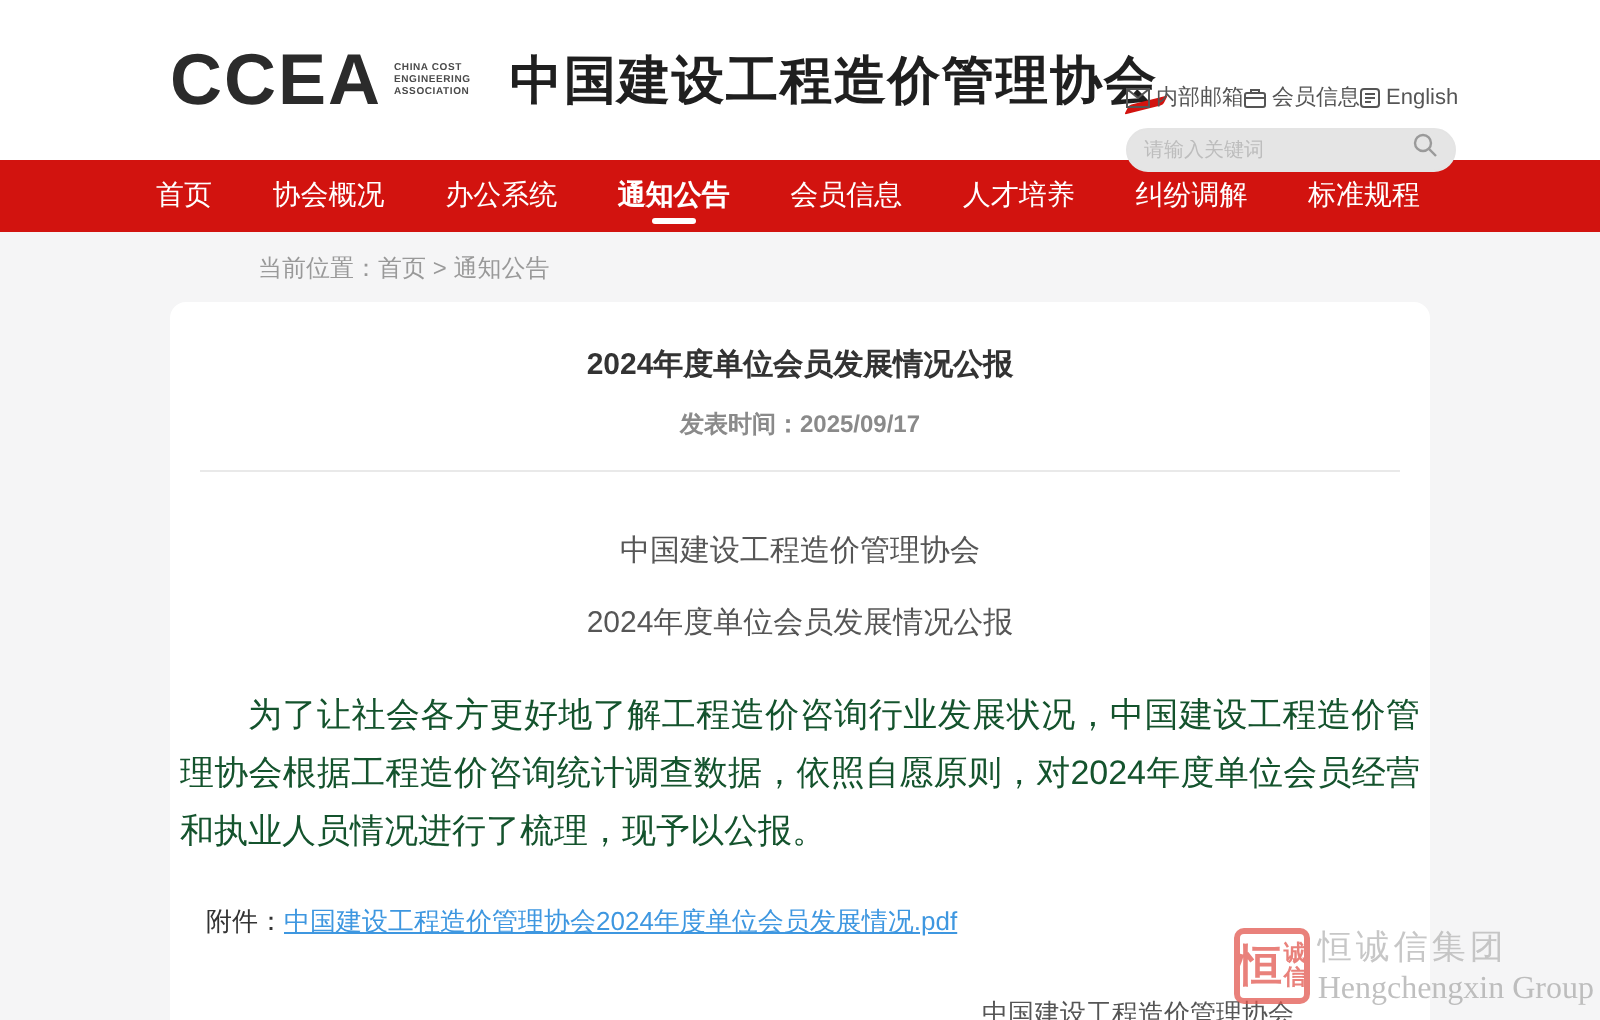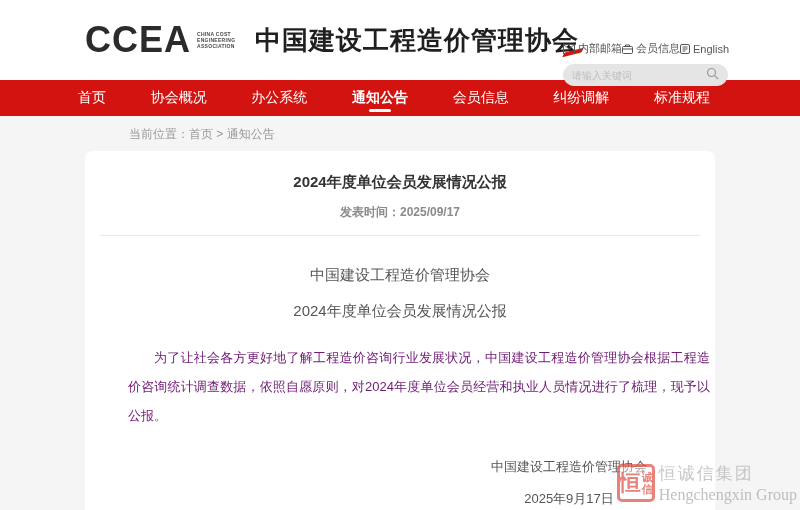--- a/index.html
+++ b/index.html
@@ -68,22 +68,22 @@
   .article-title { text-align:center; font-size:15px; font-weight:bold; color:#333; padding-top:22px; }
   .article-meta { text-align:center; font-size:12px; color:#999; margin-top:12px; }
   .article-meta b { font-weight:bold; color:#8a8a8a; }
   .divider { height:1px; background:#e9e9e9; margin:14px 15px 0 15px; }
 
   .doc-heading { text-align:center; font-size:15px; color:#565656; }
   .doc-heading.h1 { margin-top:30px; }
   .doc-heading.h2 { margin-top:17px; }
 
   .doc-para {
-    margin-top:22px; padding:0 5px; font-size:13px; color:#701a75;
-    line-height:29px; text-indent:2em; text-align:justify;margin-left:38px;
+    margin-top:22px; padding:0 5px; font-size:17px; color:#14532d;
+    line-height:29px; text-indent:2em; text-align:justify;
   }
 
   .attachment { margin-top:22px; padding-left:18px; font-size:13px; color:#333; }
   .attachment a { color:#3e97e0; text-decoration:underline; cursor:pointer; }
 
   .signature { margin-top:28px; padding-right:68px; text-align:right; }
   .signature-inner { display:inline-block; text-align:center; font-size:13px; color:#555; }
   .signature-inner .sig-date { margin-top:14px; }
 
   
@@ -157,20 +157,21 @@
   </div>
 </div>
 
 <div class="nav">
   <div class="nav-inner">
     <div class="nav-item">首页</div>
     <div class="nav-item">协会概况</div>
     <div class="nav-item">办公系统</div>
     <div class="nav-item active">通知公告</div>
     <div class="nav-item">会员信息</div>
+    <div class="nav-item">人才培养</div>
     <div class="nav-item">纠纷调解</div>
     <div class="nav-item">标准规程</div>
   </div>
 </div>
 
 <div class="breadcrumb">
   <span>当前位置：</span><span class="crumb">首页</span>
   <span>&gt;</span>
   <span class="crumb">通知公告</span>
 </div>
@@ -180,20 +181,23 @@
   <div class="article-meta">
     <b>发表时间：</b><b>2025/09/17</b>
   </div>
   <div class="divider"></div>
 
   <div class="doc-heading h1">中国建设工程造价管理协会</div>
   <div class="doc-heading h2">2024年度单位会员发展情况公报</div>
 
   <div class="doc-para">为了让社会各方更好地了解工程造价咨询行业发展状况，中国建设工程造价管理协会根据工程造价咨询统计调查数据，依照自愿原则，对2024年度单位会员经营和执业人员情况进行了梳理，现予以公报。</div>
 
+  <div class="attachment">
+    <span>附件：</span><a>中国建设工程造价管理协会2024年度单位会员发展情况.pdf</a>
+  </div>
 
   <div class="signature">
     <div class="signature-inner">
       <div>中国建设工程造价管理协会</div>
       <div class="sig-date">2025年9月17日</div>
     </div>
   </div>
 </div>
 
 <div class="watermark">

